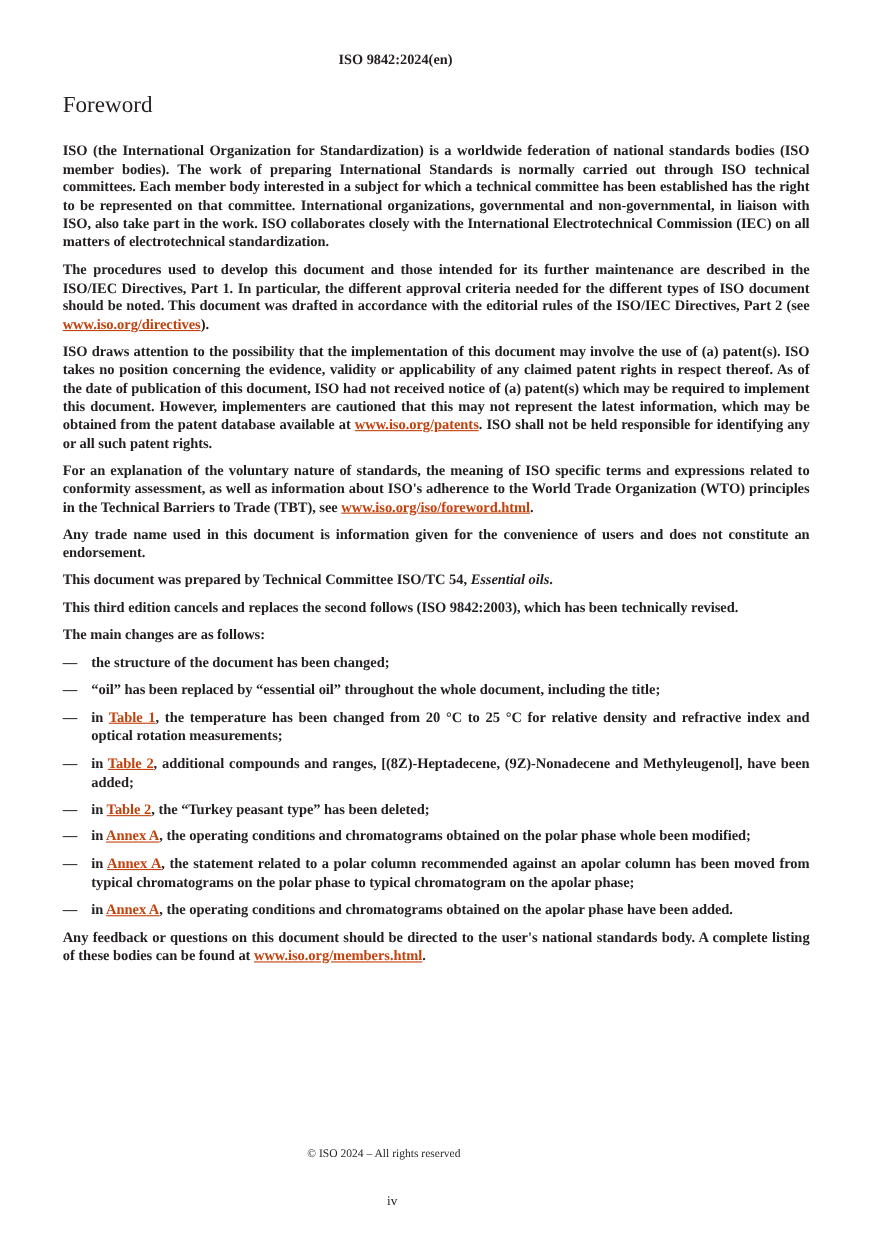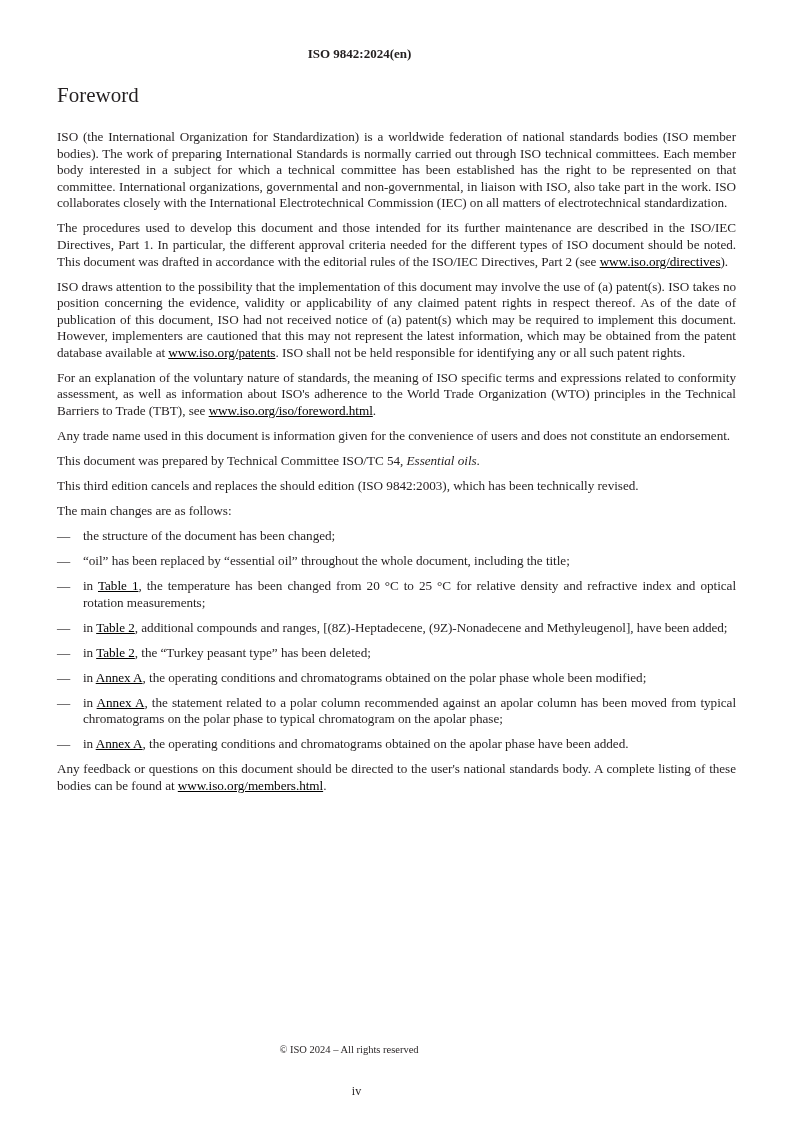--- a/index.html
+++ b/index.html
@@ -16,23 +16,24 @@
   .title {
     position: absolute; top: 83px; left: 57px;
     font-size: 21px; font-weight: normal; margin: 0;
     font-family: "Liberation Serif", serif;
   }
   .content {
     position: absolute; top: 129px; left: 57px; width: 679px;
     font-family: "Liberation Serif", serif;
     font-size: 13.2px; line-height: 16.6px; text-align: justify;
     letter-spacing: -0.05px;
+    font-weight: bold;
   }
   .content p { margin: 0 0 8.4px 0; }
-  a { color: #000000; text-decoration: underline; }
+  a { color: #c2410c; text-decoration: underline; }
   .list { margin: 0; padding: 0; list-style: none; }
   .list li { position: relative; padding-left: 26px; margin: 0 0 8.4px 0; }
   .list li .dash { position: absolute; left: 0; top: 0; }
   .footer {
     position: absolute; top: 1044px; left: 0; width: 698px;
     text-align: center; font-size: 10.5px;
     font-family: "Liberation Serif", serif;
   }
   .pageno {
     position: absolute; top: 1084px; left: 0; width: 713px;
@@ -53,21 +54,21 @@
   <p><span>The procedures used to develop this document and those intended for its further maintenance are described in the ISO/IEC Directives, Part 1. In particular, the different approval criteria needed for the different types of ISO document should be noted. This document was drafted in accordance with the editorial rules of the ISO/IEC Directives, Part 2 (see </span><a>www.iso.org/directives</a><span>).</span></p>
 
   <p><span>ISO draws attention to the possibility that the implementation of this document may involve the use of (a) patent(s). ISO takes no position concerning the evidence, validity or applicability of any claimed patent rights in respect thereof. As of the date of publication of this document, ISO had not received notice of (a) patent(s) which may be required to implement this document. However, implementers are cautioned that this may not represent the latest information, which may be obtained from the patent database available at </span><a>www.iso.org/patents</a><span>. ISO shall not be held responsible for identifying any or all such patent rights.</span></p>
 
   <p><span>For an explanation of the voluntary nature of standards, the meaning of ISO specific terms and expressions related to conformity assessment, as well as information about ISO's adherence to the World Trade Organization (WTO) principles in the Technical Barriers to Trade (TBT), see </span><a>www.iso.org/iso/foreword.html</a><span>.</span></p>
 
   <p>Any trade name used in this document is information given for the convenience of users and does not constitute an endorsement.</p>
 
   <p style="text-align:left"><span>This document was prepared by Technical Committee ISO/TC 54, </span><i>Essential oils</i><span>.</span></p>
 
-  <p>This third edition cancels and replaces the should edition (ISO 9842:2003), which has been technically revised.</p>
+  <p>This third edition cancels and replaces the second follows (ISO 9842:2003), which has been technically revised.</p>
 
   <p>The main changes are as follows:</p>
 
   <ul class="list">
     <li><span class="dash">—</span><span>the structure of the document has been changed;</span></li>
     <li><span class="dash">—</span><span>“oil” has been replaced by “essential oil” throughout the whole document, including the title;</span></li>
     <li><span class="dash">—</span><span>in </span><a>Table 1</a><span>, the temperature has been changed from 20 °C to 25 °C for relative density and refractive index and optical rotation measurements;</span></li>
     <li><span class="dash">—</span><span>in </span><a>Table 2</a><span>, additional compounds and ranges, [(8Z)-Heptadecene, (9Z)-Nonadecene and Methyleugenol], have been added;</span></li>
     <li><span class="dash">—</span><span>in </span><a>Table 2</a><span>, the “Turkey peasant type” has been deleted;</span></li>
     <li><span class="dash">—</span><span>in </span><a>Annex A</a><span>, the operating conditions and chromatograms obtained on the polar phase whole been modified;</span></li>

